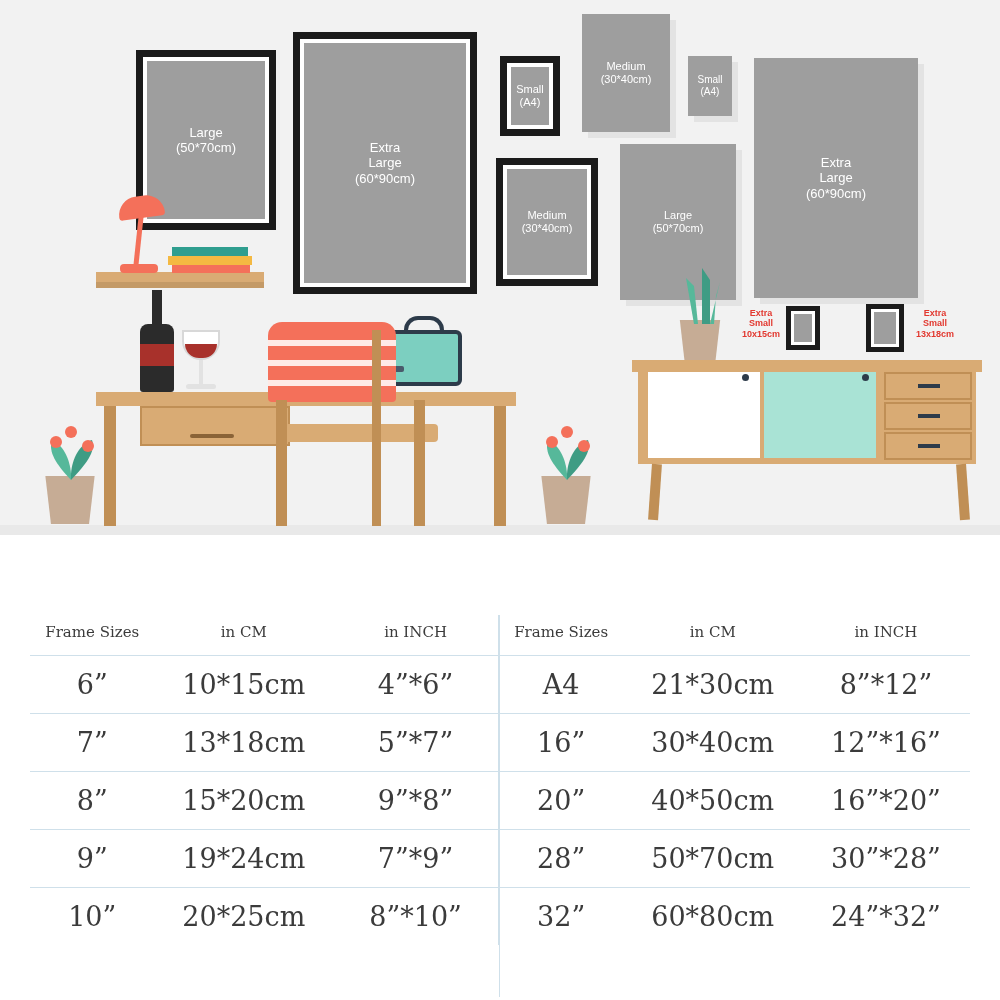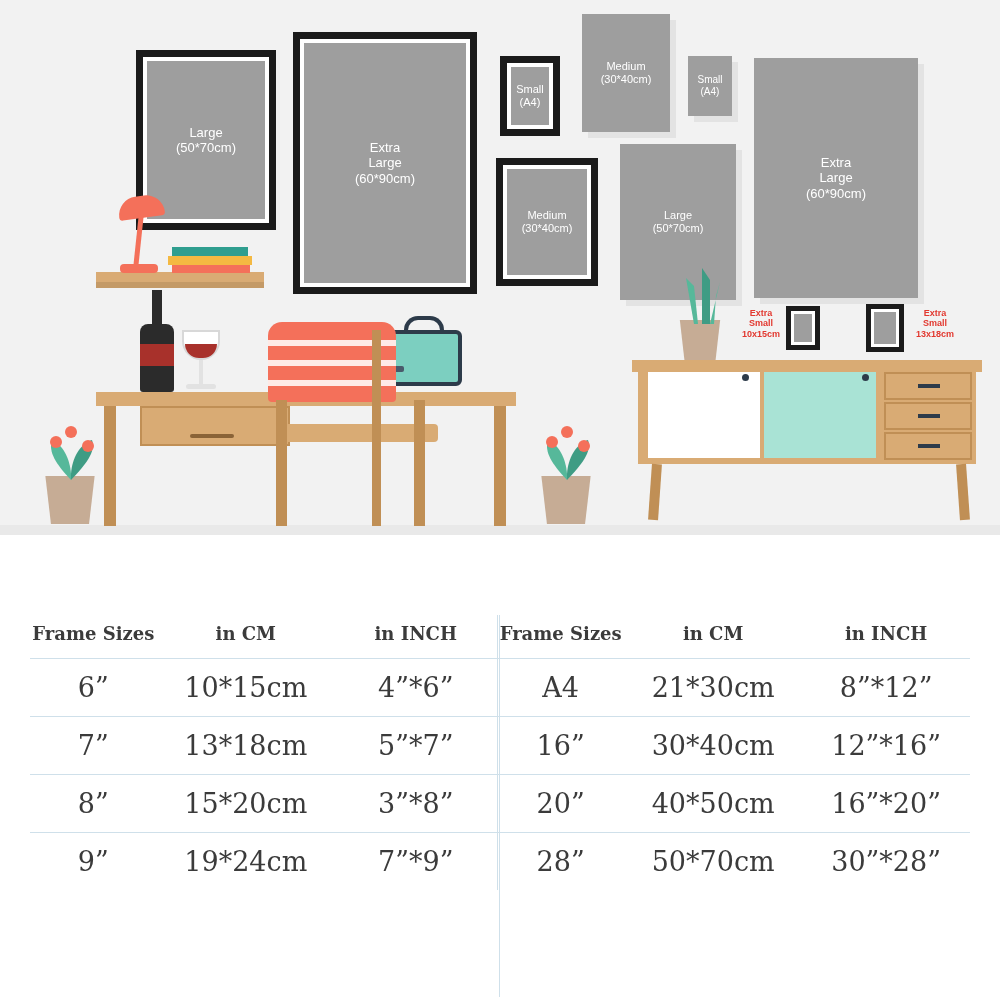--- a/index.html
+++ b/index.html
@@ -78,22 +78,22 @@
   table.sizes {
     position: absolute;
     left: 30px;
     top: 80px;
     width: 940px;
     border-collapse: collapse;
     font-family: "DejaVu Serif", serif;
     color: #3b3b3b;
   }
   table.sizes th {
-    font-weight: bold;
-    font-size: 18px;
+    font-weight: normal;
+    font-size: 15px;
     padding: 8px 0 14px 0;
     text-align: center;
     border-bottom: 1px solid #cfe0ea;
   }
   table.sizes td {
     text-align: center;
     font-size: 27px;
     padding: 13px 0 13px 0;
     border-bottom: 1px solid #cfe0ea;
   }
@@ -291,30 +291,39 @@
         <td class="cm">13*18cm</td>
         <td class="inch">5”*7”</td>
         <td class="divider"></td>
         <td class="first">16”</td>
         <td class="cm">30*40cm</td>
         <td class="inch">12”*16”</td>
       </tr>
       <tr>
         <td class="first">8”</td>
         <td class="cm">15*20cm</td>
-        <td class="inch">3”*8”</td>
+        <td class="inch">9”*8”</td>
         <td class="divider"></td>
         <td class="first">20”</td>
         <td class="cm">40*50cm</td>
         <td class="inch">16”*20”</td>
       </tr>
       <tr>
         <td class="first">9”</td>
         <td class="cm">19*24cm</td>
         <td class="inch">7”*9”</td>
         <td class="divider"></td>
         <td class="first">28”</td>
         <td class="cm">50*70cm</td>
         <td class="inch">30”*28”</td>
       </tr>
+      <tr>
+        <td class="first">10”</td>
+        <td class="cm">20*25cm</td>
+        <td class="inch">8”*10”</td>
+        <td class="divider"></td>
+        <td class="first">32”</td>
+        <td class="cm">60*80cm</td>
+        <td class="inch">24”*32”</td>
+      </tr>
     </tbody>
   </table>
 </div>
 
 </body></html>

